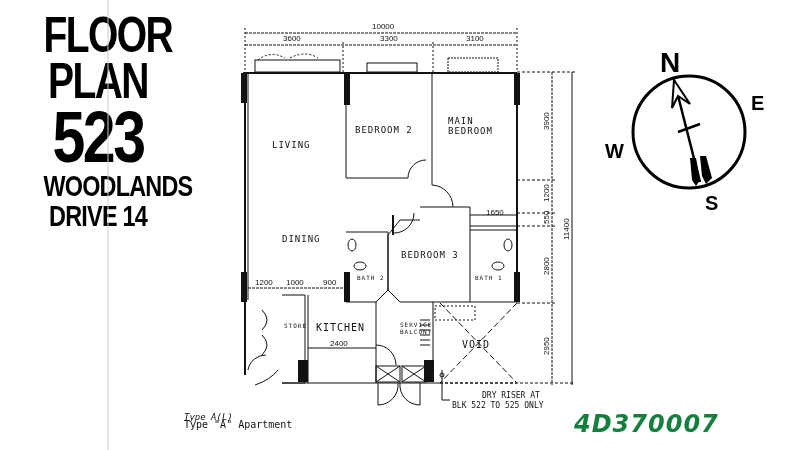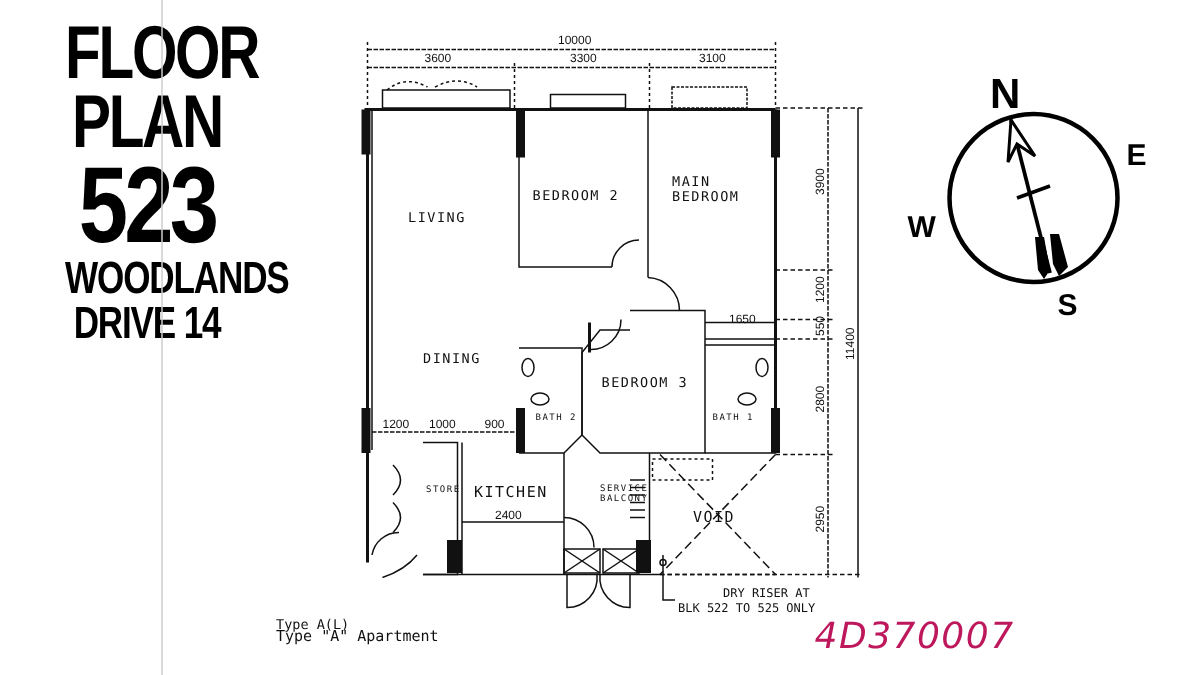--- a/index.html
+++ b/index.html
@@ -5,21 +5,21 @@
   html, body { margin:0; padding:0; }
   body { width:800px; height:450px; background:#ffffff; position:relative; overflow:hidden; font-family:"Liberation Sans", sans-serif; }
   .title { position:absolute; left:28px; top:12px; width:140px; color:#000; font-family:"Liberation Sans", sans-serif; font-weight:bold; text-align:center; line-height:0.92; }
   .t1 { font-size:50px; letter-spacing:-2px; transform:scaleX(0.78); transform-origin:center; display:block; }
   .t3 { font-size:72px; letter-spacing:-3px; transform:scaleX(0.82); display:block; }
   .t4 { font-size:30px; letter-spacing:-1px; transform:scaleX(0.78); display:block; margin-top:2px; }
   svg { position:absolute; left:0; top:0; }
   .lbl { font-family:"DejaVu Sans Mono", monospace; font-size:9px; fill:#111; letter-spacing:1px; }
   .dim { font-family:"Liberation Sans", sans-serif; font-size:8px; fill:#111; }
   .foot { position:absolute; font-family:"DejaVu Sans Mono", monospace; font-size:10px; color:#111; }
-  .hand { position:absolute; left:543px; top:410px; font-family:"DejaVu Sans", sans-serif; font-size:24px; font-style:italic; color:#be185d; letter-spacing:1px; font-weight:normal; }
+  .hand { position:absolute; left:574px; top:410px; font-family:"DejaVu Sans", sans-serif; font-size:24px; font-style:italic; color:#15803d; letter-spacing:1px; font-weight:bold; }
   .cmp { font-family:"Liberation Sans", sans-serif; font-weight:bold; fill:#000; }
 </style>
 </head>
 <body>
 
 <div class="title">
   <span class="t1">FLOOR</span>
   <span class="t1">PLAN</span>
   <span class="t3">523</span>
   <span class="t4">WOODLANDS</span>
@@ -169,14 +169,14 @@
     <polygon points="690,158 696,158 700,180 696,186 692,180" fill="#000"></polygon>
     <polygon points="700,156 706,156 712,178 706,184 702,176" fill="#000"></polygon>
     <text class="cmp" x="660" y="72" font-size="28">N</text>
     <text class="cmp" x="751" y="110" font-size="20">E</text>
     <text class="cmp" x="605" y="158" font-size="20">W</text>
     <text class="cmp" x="705" y="210" font-size="20">S</text>
   </g>
 </svg>
 
 <div class="foot" style="left:184px; top:419px;">Type "A" Apartment</div>
-<div class="foot" style="left:184px; top:412px; font-size:9px;">Type A(L)</div>
+<div class="foot" style="left:184px; top:412px; font-size:9px;font-style:italic;">Type A(L)</div>
 <div class="hand">4D370007</div>
 
 </body></html>

